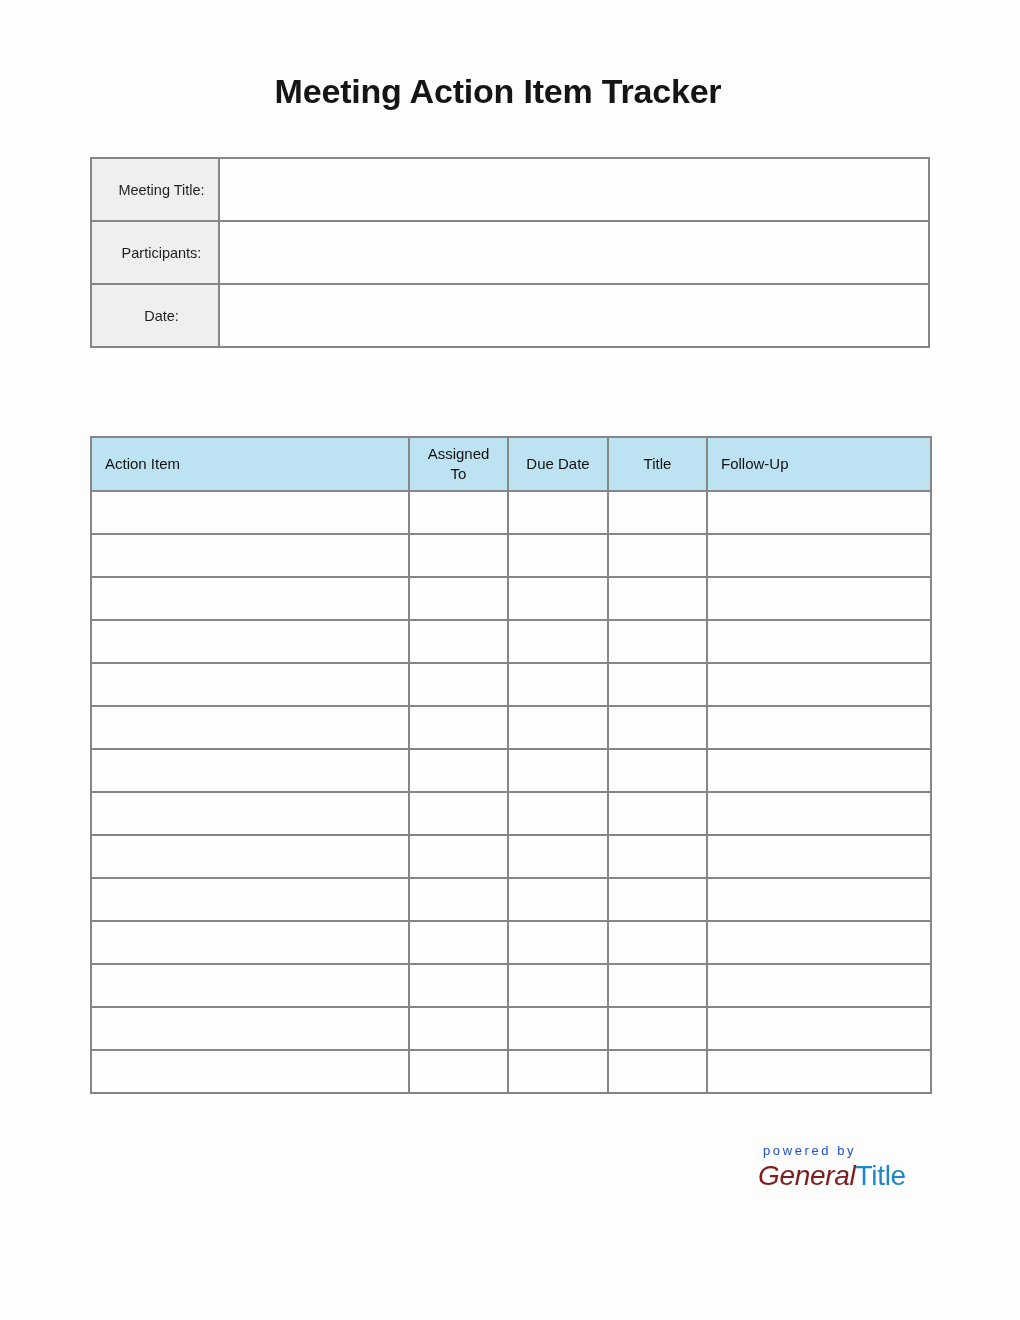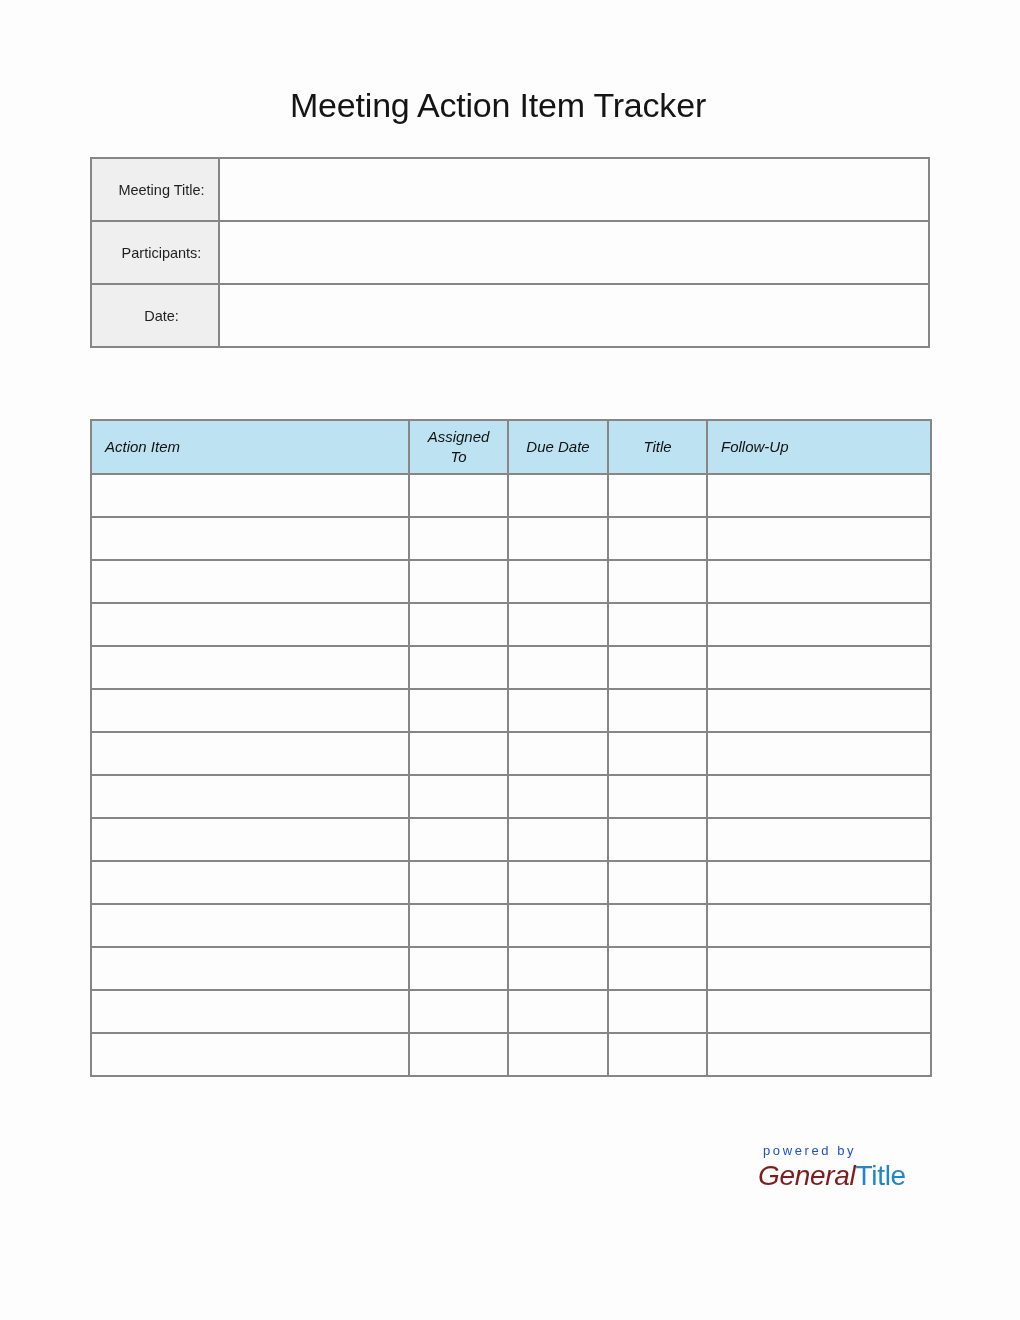--- a/index.html
+++ b/index.html
@@ -6,45 +6,45 @@
   html,body { background:#fdfdfd; }
   body {
     width:1020px; height:1320px;
     font-family:"Liberation Sans", sans-serif;
     position:relative;
     color:#1a1a1a;
   }
   .page { position:relative; width:1020px; height:1320px; overflow:hidden; }
 
   .page-title {
-    position:absolute; top:86px; left:0; width:996px;
+    position:absolute; top:72px; left:0; width:996px;
     text-align:center;
-    font-size:34px; font-weight:400; color:#151515;
+    font-size:34px; font-weight:700; color:#151515;
     letter-spacing:-0.2px;
   }
 
   
   .info-table {
     position:absolute; top:157px; left:90px;
     width:840px; height:191px;
     border-collapse:collapse; table-layout:fixed;
   }
   .info-table td { border:2px solid #868686; }
   .info-label-cell {
     width:128px; background:#efefef;
     font-size:14.5px; color:#1f1f1f;
     padding-left:13px; text-align:center; vertical-align:middle;
   }
   .info-value-cell { background:#fdfdfd; }
 
   
   .action-table {
-    position:absolute; top:419px; left:90px;
+    position:absolute; top:436px; left:90px;
     width:840px;
-    border-collapse:collapse; table-layout:fixed;font-style:italic;
+    border-collapse:collapse; table-layout:fixed;
   }
   .action-table th, .action-table td { border:2px solid #868686; }
   .action-table th {
     background:#bde2f2; height:54px;
     font-size:15px; font-weight:400; color:#121212;
     vertical-align:middle; line-height:1.35;
   }
   .th-left { text-align:left; padding-left:13px; }
   .th-center { text-align:center; padding:0 13px; }
   .action-table td { height:43px; background:#fdfdfd; }

